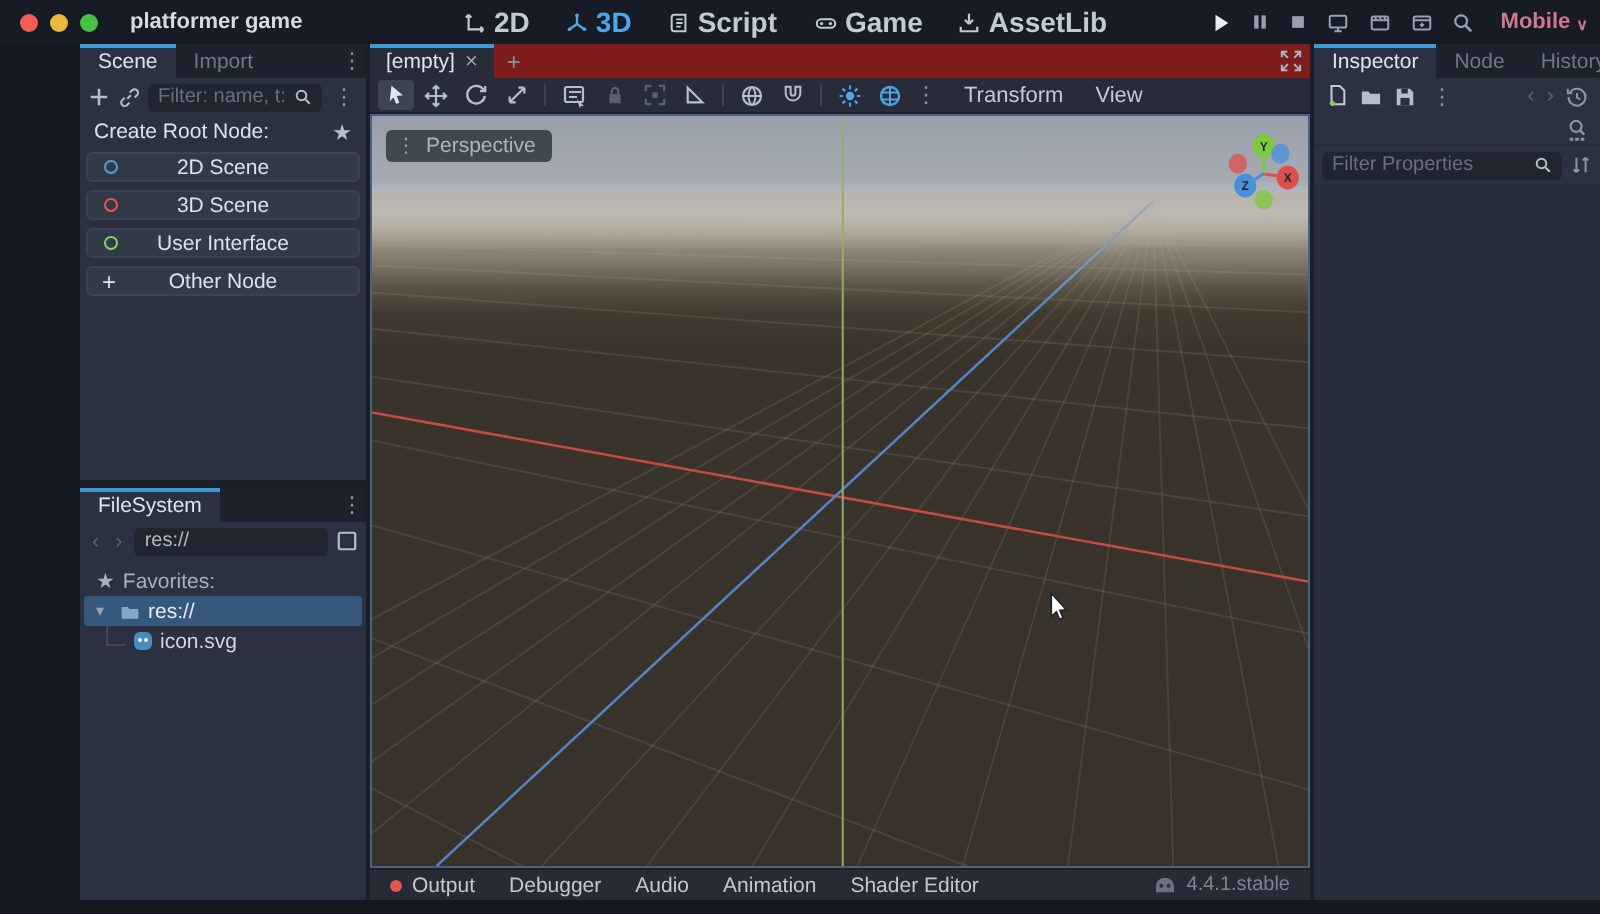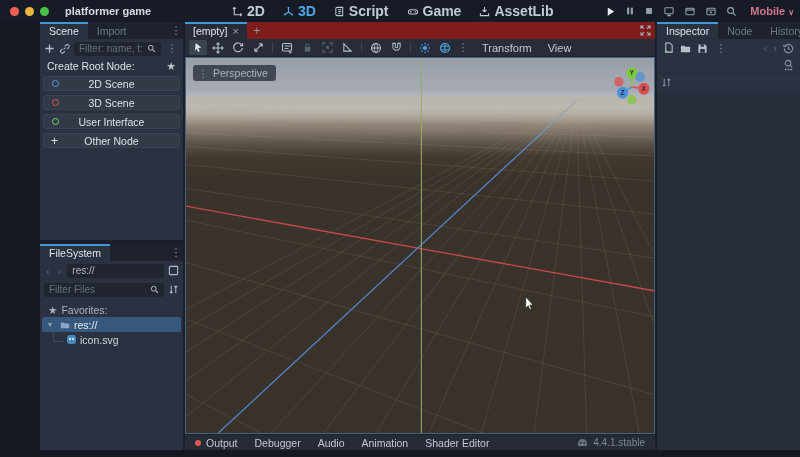--- a/index.html
+++ b/index.html
@@ -268,36 +268,20 @@
       </div>
       <div class="toolrow">
         <span class="navarrow">‹</span>
         <span class="navarrow">›</span>
         <div class="path-field">
           <span>res://</span>
         </div>
         <span class="ic" style="color:#b6bec9">
             <svg width="11" height="11" viewBox="0 0 12 12">
               <rect x="1.5" y="1.5" width="9" height="9" rx="1" stroke="currentColor" stroke-width="1.2" fill="none"></rect>
-            </svg>
-          </span>
-      </div>
-      <div class="toolrow">
-        <div class="mini-input">
-          <span class="ph">Filter Files</span>
-          <span class="ic">
-              <svg width="9" height="9" viewBox="0 0 12 12">
-                <circle cx="5" cy="5" r="3.2" stroke="currentColor" stroke-width="1.3" fill="none"></circle>
-                <path d="M7.5 7.5 10.5 10.5" stroke="currentColor" stroke-width="1.4"></path>
-              </svg>
-            </span>
-        </div>
-        <span class="ic">
-            <svg width="11" height="11" viewBox="0 0 12 12">
-              <path d="M3.5 2v8M3.5 10 2 8.5M3.5 10 5 8.5M8.5 10V2M8.5 2 7 3.5M8.5 2l1.5 1.5" stroke="currentColor" stroke-width="1.1" fill="none"></path>
             </svg>
           </span>
       </div>
       <div class="tree">
         <div class="tree-row">
           <span class="ic" style="color:#aab1bd">★</span>
           <span>Favorites:</span>
         </div>
         <div class="tree-row sel">
           <span class="caret">▾</span>
@@ -557,20 +541,29 @@
     <div class="insp-subrow">
       <span class="ic" style="color:#8b93a1">
           <svg width="11" height="12" viewBox="0 0 12 13">
             <circle cx="5.5" cy="4.5" r="3" stroke="currentColor" stroke-width="1.2" fill="none"></circle>
             <path d="M7.7 6.7 10 9" stroke="currentColor" stroke-width="1.3"></path>
             <path d="M2 11.5h8" stroke="currentColor" stroke-width="1.6" stroke-dasharray="2 1"></path>
           </svg>
         </span>
     </div>
     <div class="toolrow">
+      <div class="mini-input">
+        <span class="ph">Filter Properties</span>
+        <span class="ic">
+            <svg width="9" height="9" viewBox="0 0 12 12">
+              <circle cx="5" cy="5" r="3.2" stroke="currentColor" stroke-width="1.3" fill="none"></circle>
+              <path d="M7.5 7.5 10.5 10.5" stroke="currentColor" stroke-width="1.4"></path>
+            </svg>
+          </span>
+      </div>
       <span class="ic" style="color:#8b93a1">
           <svg width="11" height="11" viewBox="0 0 12 12">
             <path d="M3.5 2v8M3.5 10 2 8.5M3.5 10 5 8.5M8.5 10V2M8.5 2 7 3.5M8.5 2l1.5 1.5" stroke="currentColor" stroke-width="1.1" fill="none"></path>
           </svg>
         </span>
     </div>
     <div class="insp-body"></div>
   </div>
 </div>
 

